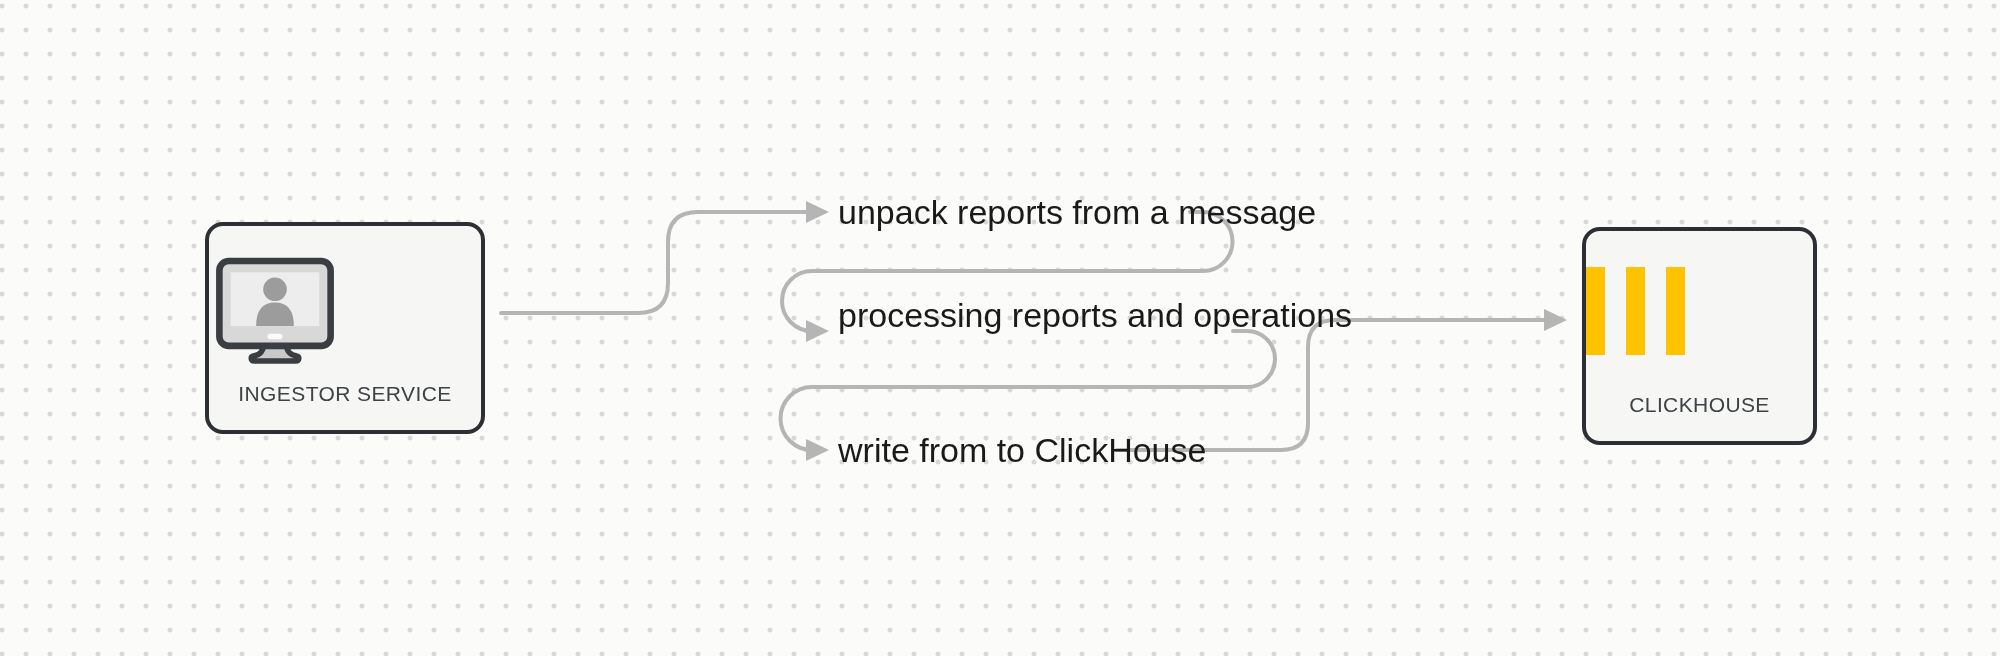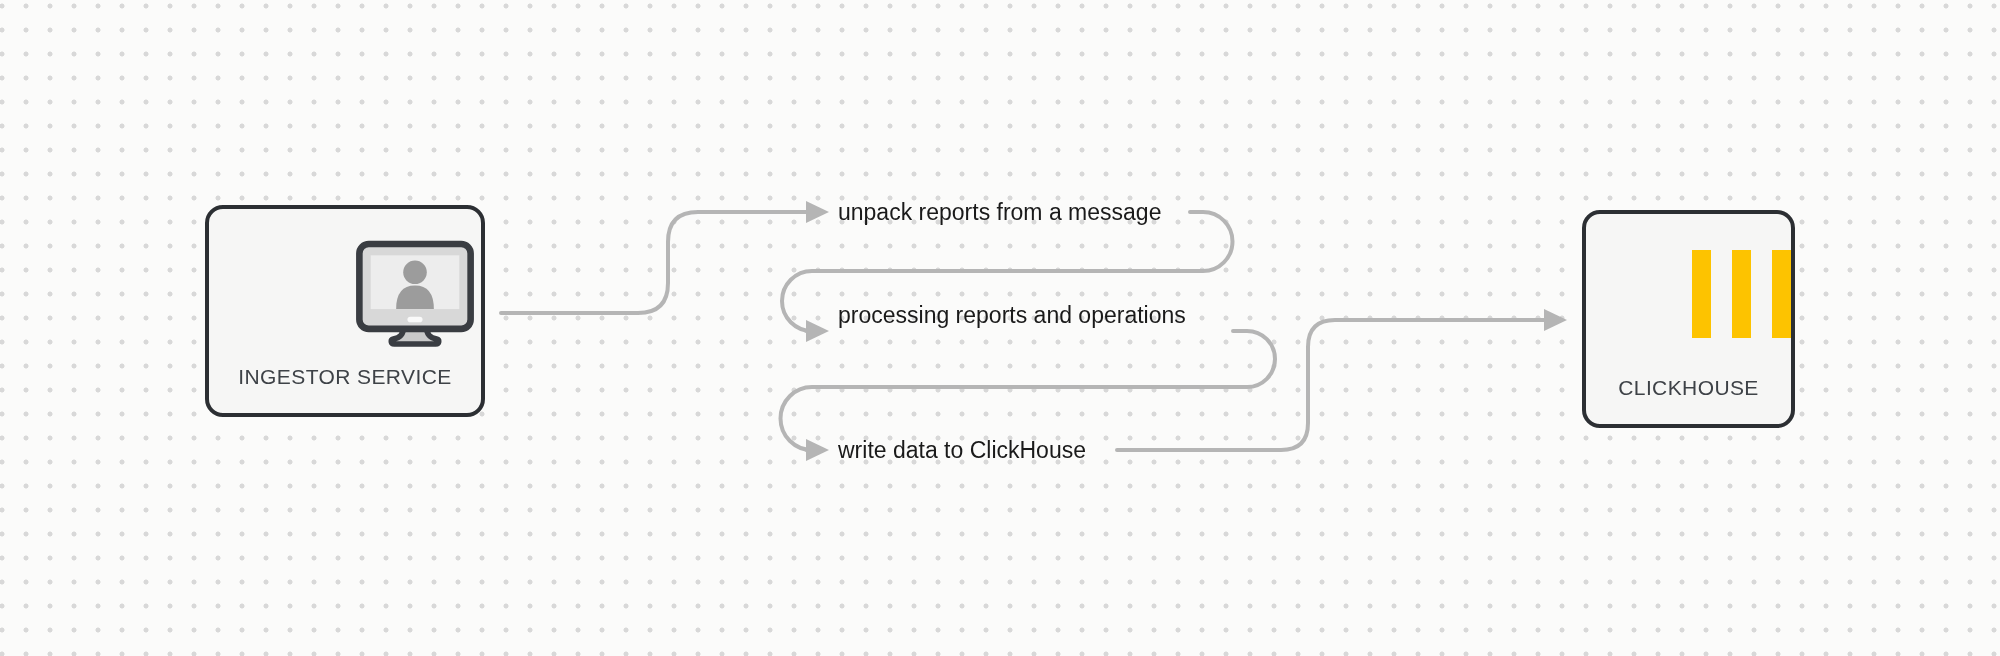--- a/index.html
+++ b/index.html
@@ -16,35 +16,35 @@
     background-size:24px 24px;background-position:-10px -6px;
     font-family:"Liberation Sans",sans-serif;
   }
   .connectors{position:absolute;left:0;top:0;width:2000px;height:656px;display:block}
   .connectors path{fill:none;stroke:var(--connector);stroke-width:4;stroke-linecap:round;stroke-linejoin:round}
   .connectors polygon{fill:var(--connector)}
 
   .node{
     position:absolute;background:var(--node-fill);
     border:4px solid var(--node-border);border-radius:18px;
-    display:flex;flex-direction:column;align-items:flex-end;
+    display:flex;flex-direction:column;align-items:flex-start;margin-top:17px;
   }
   #node-ingestor{left:205px;top:205px;width:280px;height:212px}
-  #node-clickhouse{left:1582px;top:210px;width:213px;height:218px}
+  #node-clickhouse{left:1582px;top:210px;width:235px;height:218px}
   .node-label{
     position:absolute;bottom:24px;left:0;width:100%;text-align:center;
     font-size:21px;letter-spacing:.4px;color:var(--node-label);white-space:nowrap;
   }
   .monitor{margin-top:26px}
   .ch-logo{margin-top:36px;display:flex;gap:21px}
   .ch-logo .bar{width:19px;height:88px;background:var(--clickhouse-yellow)}
 
   .step{
     position:absolute;left:838px;transform:translateY(-50%);
-    font-size:23px;color:var(--step-text);white-space:nowrap;
+    font-size:34px;color:var(--step-text);white-space:nowrap;
   }
   .step-1{top:212px}
   .step-2{top:315px}
   .step-3{top:450px}
 </style>
 </head>
 <body>
 
 <svg class="connectors" viewBox="0 0 2000 656" xmlns="http://www.w3.org/2000/svg">
   <path d="M501 313 H638 Q668 313 668 283 V242 Q668 212 698 212 H807"></path>
@@ -73,13 +73,13 @@
   <div class="ch-logo">
     <span class="bar"></span>
     <span class="bar"></span>
     <span class="bar"></span>
   </div>
   <div class="node-label">CLICKHOUSE</div>
 </div>
 
 <div class="step step-1">unpack reports from a message</div>
 <div class="step step-2">processing reports and operations</div>
-<div class="step step-3">write data to ClickHouse</div>
+<div class="step step-3">write from to ClickHouse</div>
 
 </body></html>

